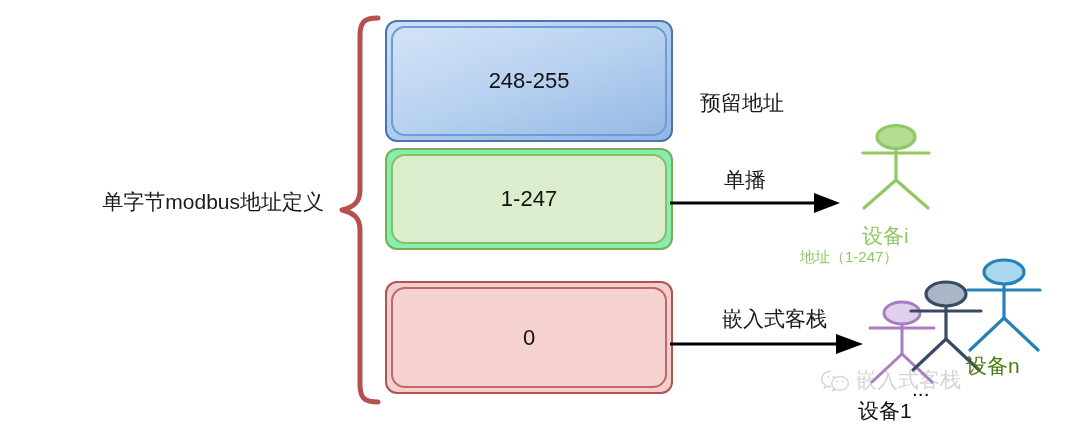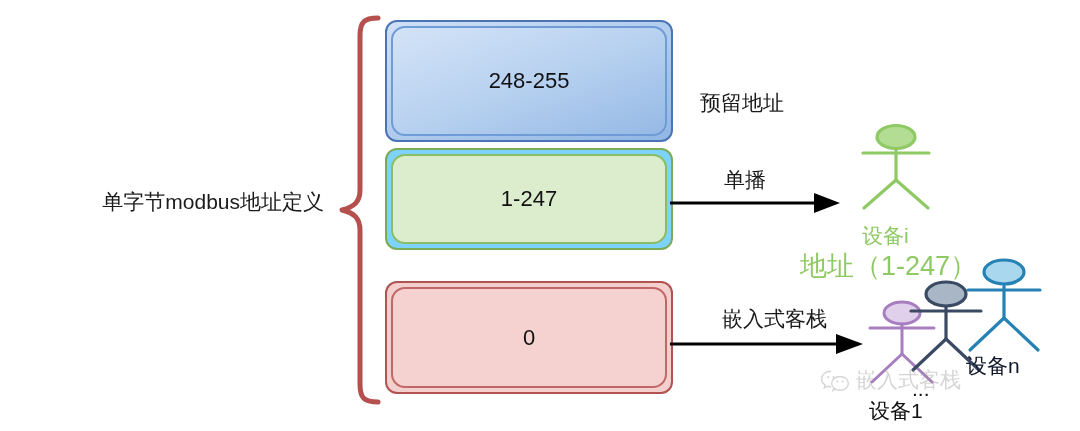--- a/index.html
+++ b/index.html
@@ -77,21 +77,21 @@
     border: 2px solid #6f9bd6;
     background: linear-gradient(160deg, #d3e3f7 0%, #b9d2f0 48%, #95b9e5 100%);
   }
 
   #box-unicast {
     left: 385px;
     top: 148px;
     width: 288px;
     height: 102px;
     border: 2px solid #7aab56;
-    background: #7dd3fc;
+    background: #86efac;
   }
   #box-unicast .inner {
     border: 2px solid #8bbd64;
     background: #dcedcd;
   }
 
   #box-broadcast {
     left: 385px;
     top: 281px;
     width: 288px;
@@ -133,40 +133,39 @@
     white-space: nowrap;
     font-weight: normal;
   }
   #cap-device-i {
     left: 862px; top: 222px;
     font-size: 21px;
     color: #8fc963;
   }
   #cap-device-i-addr {
     left: 800px; top: 248px;
-    font-size: 27px;
+    font-size: 15px;
     color: #8fc963;
   }
   #cap-device-1 {
     left: 858px; top: 397px;
     font-size: 21px;
     color: #111111;
     font-weight: normal;
-    margin-left: 11px;
   }
   #cap-device-dots {
     left: 912px; top: 377px;
     font-size: 21px;
     color: #111111;
     font-weight: normal;
   }
   #cap-device-n {
     left: 966px; top: 352px;
     font-size: 21px;
-    color: #0f172a;
+    color: #4d7c0f;
     font-weight: normal;
   }
 
   
   #watermark {
     position: absolute;
     left: 820px;
     top: 366px;
     display: flex;
     align-items: flex-end;

